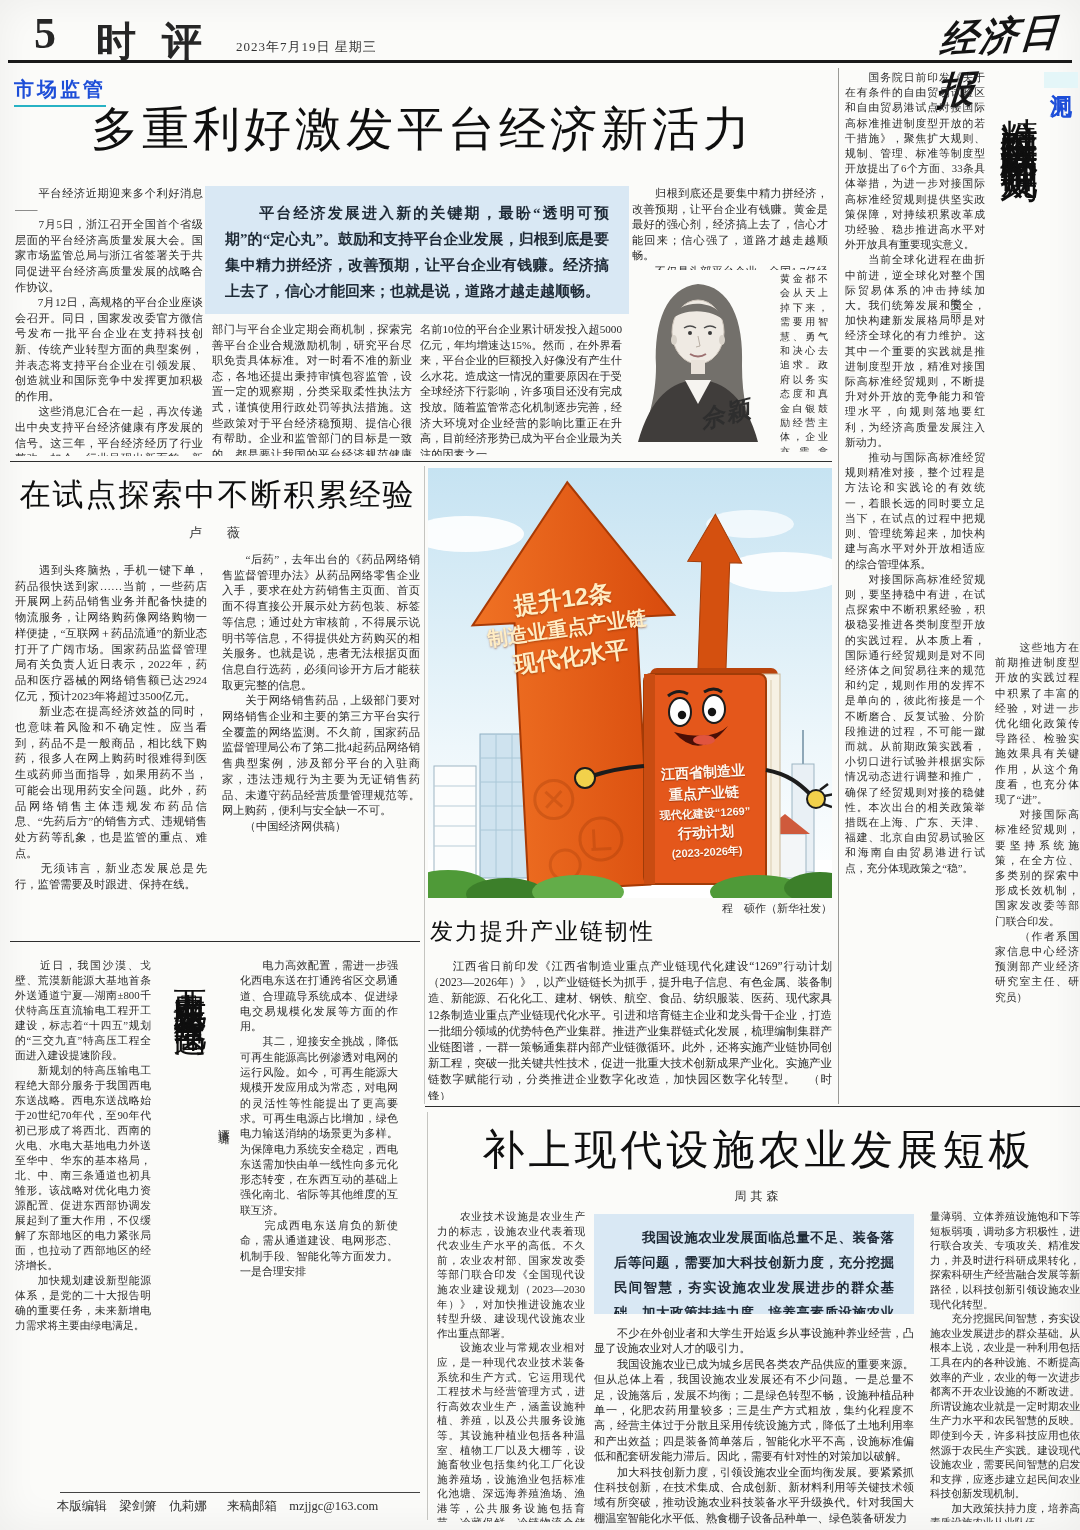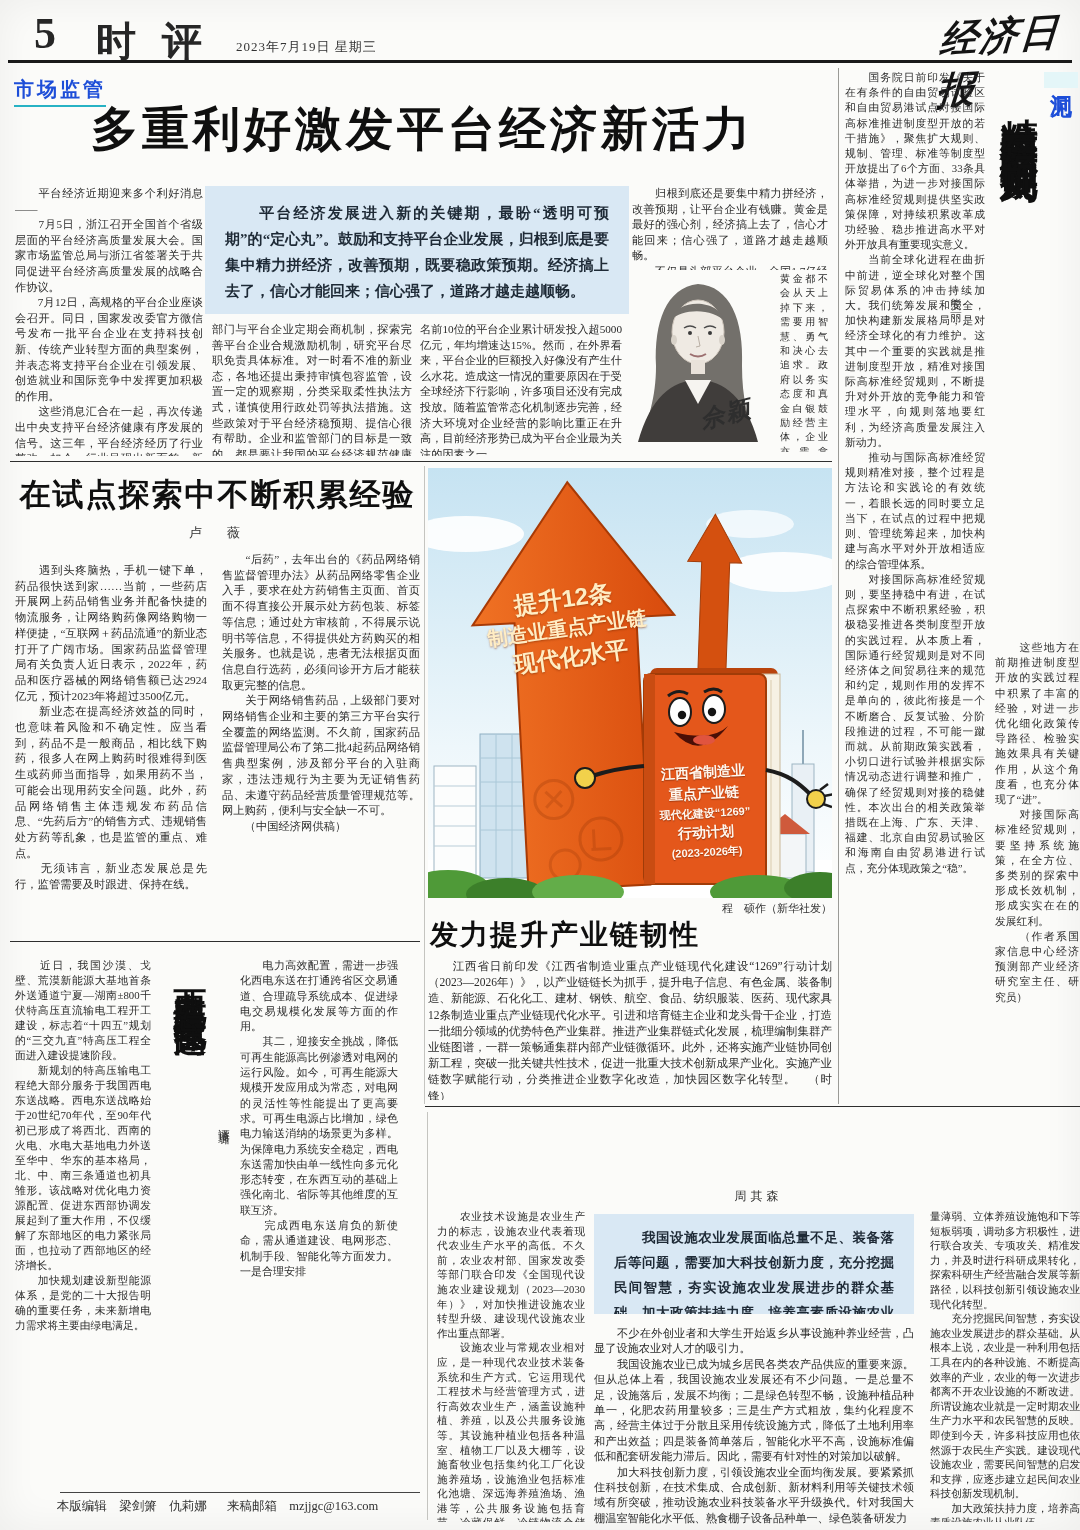--- a/index.html
+++ b/index.html
@@ -3,21 +3,21 @@
 <meta charset="utf-8">
 <style>
   html,body{margin:0;padding:0;background:#e3e3e0;}
   #page{position:relative;width:1080px;height:1530px;margin:0 auto;background:#fbfbf9;
         font-family:"Liberation Serif","DejaVu Serif",serif;color:#262626;overflow:hidden;
         outline:1px solid #d2d2cd; box-shadow:inset 0 0 40px rgba(0,0,0,.06);}
   .abs{position:absolute;}
   .col{position:absolute;text-align:justify;white-space:pre-line;overflow:hidden;color:#2b2b2b;}
   .rule-h{position:absolute;background:#2e2e2e;height:1px;}
   .rule-v{position:absolute;background:#9a9a96;width:1px;}
-  .headline{position:absolute;font-weight:700;color:#0f0f0f;text-align:center;
+  .headline{position:absolute;font-weight:400;color:#0f0f0f;text-align:center;
             font-family:"Liberation Sans","DejaVu Sans",sans-serif;}
   .byline{position:absolute;text-align:center;color:#333;}
   .quotebox{position:absolute;background:#d9e8f4;overflow:hidden;white-space:pre-line;
             font-weight:700;color:#1e2a36;text-align:justify;}
   .vtext{writing-mode:vertical-rl;text-orientation:upright;}
   .tag{position:absolute;font-weight:900;color:#1d4ed8;
        font-family:"Liberation Sans","DejaVu Sans",sans-serif;}
   
   #illus{position:absolute;left:428px;top:468px;width:404px;height:430px;overflow:hidden;}
   .arrow-text{position:absolute;left:32px;top:116px;width:214px;transform:rotate(-8deg);
@@ -50,21 +50,21 @@
 
   <div class="tag" style="left:14px;top:76px;font-size:20px;letter-spacing:3px;border-bottom:2px solid #27b2c4;padding-bottom:2px;">市场监管</div>
   <div class="headline" style="left:15px;top:98px;width:815px;font-size:47px;letter-spacing:4px;">多重利好激发平台经济新活力</div>
 
   <div class="col" style="left:15px;top:186px;width:188px;height:270px;font-size:11.2px;line-height:15.6px;">　　平台经济近期迎来多个利好消息——
 　　7月5日，浙江召开全国首个省级层面的平台经济高质量发展大会。国家市场监管总局与浙江省签署关于共同促进平台经济高质量发展的战略合作协议。
 　　7月12日，高规格的平台企业座谈会召开。同日，国家发改委官方微信号发布一批平台企业在支持科技创新、传统产业转型方面的典型案例，并表态将支持平台企业在引领发展、创造就业和国际竞争中发挥更加积极的作用。
 　　这些消息汇合在一起，再次传递出中央支持平台经济健康有序发展的信号。这三年，平台经济经历了行业整改，如今，行业呈现出新面貌、新气象，平台经济发展进入新的关键期。
 　　平台经济最盼“透明可预期”的“定心丸”。预期不稳，则信心不稳。这也是中央反复强调健全透明可预期的常态化监管制度的重要原因。针对这一问题，从中央到地方都在积极探索，浙江等地提出建立监管</div>
   <div class="quotebox" style="left:205px;top:186px;width:424px;height:128px;padding:14px 20px;box-sizing:border-box;
-              font-size:15px;line-height:26px;">　　平台经济发展进入新的关键期，最盼“透明可预期”的“定心丸”。鼓励和支持平台企业发展，归根到底是要集中精力拼经济，改善预期，既要稳政策预期。经济搞上去了，信心才能回来；信心强了，道路才越走越顺畅。</div>
+              font-size:15px;line-height:26px;">　　平台经济发展进入新的关键期，最盼“透明可预期”的“定心丸”。鼓励和支持平台企业发展，归根到底是要集中精力拼经济，改善预期，让平台企业有钱赚。经济搞上去了，信心才能回来；也就是说，道路才越走越顺畅。</div>
   <div class="col" style="left:212px;top:322px;width:200px;height:134px;font-size:11.2px;line-height:15.6px;">部门与平台企业定期会商机制，探索完善平台企业合规激励机制，研究平台尽职免责具体标准。对一时看不准的新业态，各地还提出秉持审慎包容监管，设置一定的观察期，分类采取柔性执法方式，谨慎使用行政处罚等执法措施。这些政策对于平台经济稳预期、提信心很有帮助。企业和监管部门的目标是一致的，都是要让我国的平台经济规范健康持续发展。
 　　稳预期，既要稳政策预期，还要稳经济预期。尽管这两年面临内外压力，平台企业并没有躺平，2020年至2022年，我国市值排</div>
   <div class="col" style="left:420px;top:322px;width:202px;height:134px;font-size:11.2px;line-height:15.6px;">名前10位的平台企业累计研发投入超5000亿元，年均增速达15%。然而，在外界看来，平台企业的巨额投入好像没有产生什么水花。造成这一情况的重要原因在于受全球经济下行影响，许多项目还没有完成投放。随着监管常态化机制逐步完善，经济大环境对企业经营的影响比重正在升高，目前经济形势已成为平台企业最为关注的因素之一。
 　　信心比黄金更重要，只有坚信未来会更好，才能有经营的长期主义。但信心和黄金并非只能选一个。在企业实际经营中，二者一个也不能少。鼓励和支持平台企业发展，</div>
   <div class="col" style="left:632px;top:186px;width:196px;height:84px;font-size:11.2px;line-height:15.6px;">　　归根到底还是要集中精力拼经济，改善预期，让平台企业有钱赚。黄金是最好的强心剂，经济搞上去了，信心才能回来；信心强了，道路才越走越顺畅。
 　　不仅是头部平台企业，全国1.7亿经营主体都需要信心和黄金。今年以来，我国经济运行呈现恢复向好态势，转型升级扎实推进，但也要看到，国内外政治经济形势错综复杂，世界经济复苏乏力，推动经济持续回升向好仍需加力。无论何时，信心和</div>
   <div class="col" style="left:780px;top:272px;width:48px;height:180px;font-size:10px;line-height:14.4px;">黄金都不会从天上掉下来，需要用智慧、勇气和决心去追求。政府以务实态度和真金白银鼓励经营主体，企业亦需拿出“爱拼才会赢”的劲头去闯关夺隘。</div>
 
   <div class="abs" style="left:622px;top:270px;width:152px;height:180px;">
     <svg width="152" height="180" viewBox="0 0 152 180">
@@ -88,21 +88,21 @@
 
   <div class="rule-v" style="left:838px;top:68px;height:1036px;"></div>
   <div class="tag vtext" style="left:1044px;top:72px;font-size:22px;background:#e4f6f8;padding:4px 2px;letter-spacing:4px;">洞见</div>
   <div class="headline vtext" style="left:992px;top:88px;width:52px;height:534px;font-size:38px;letter-spacing:4px;text-align:left;">精准对接国际高标准经贸规则</div>
   <div class="byline vtext" style="left:948px;top:288px;font-size:11.5px;letter-spacing:2px;">熊　丽</div>
   <div class="col" style="left:845px;top:70px;width:140px;height:1034px;font-size:10.8px;line-height:15.2px;">　　国务院日前印发《关于在有条件的自由贸易试验区和自由贸易港试点对接国际高标准推进制度型开放的若干措施》，聚焦扩大规则、规制、管理、标准等制度型开放提出了6个方面、33条具体举措，为进一步对接国际高标准经贸规则提供坚实政策保障，对持续积累改革成功经验、稳步推进高水平对外开放具有重要现实意义。
 　　当前全球化进程在曲折中前进，逆全球化对整个国际贸易体系的冲击持续加大。我们统筹发展和安全，加快构建新发展格局，是对经济全球化的有力维护。这其中一个重要的实践就是推进制度型开放，精准对接国际高标准经贸规则，不断提升对外开放的竞争能力和管理水平，向规则落地要红利，为经济高质量发展注入新动力。
 　　推动与国际高标准经贸规则精准对接，整个过程是方法论和实践论的有效统一，着眼长远的同时要立足当下，在试点的过程中把规则、管理统筹起来，加快构建与高水平对外开放相适应的综合管理体系。
 　　对接国际高标准经贸规则，要坚持稳中有进，在试点探索中不断积累经验，积极稳妥推进各类制度型开放的实践过程。从本质上看，国际通行经贸规则是对不同经济体之间贸易往来的规范和约定，规则作用的发挥不是单向的，彼此衔接是一个不断磨合、反复试验、分阶段推进的过程，不可能一蹴而就。从前期政策实践看，小切口进行试验并根据实际情况动态进行调整和推广，确保了经贸规则对接的稳健性。本次出台的相关政策举措既在上海、广东、天津、福建、北京自由贸易试验区和海南自由贸易港进行试点，充分体现政策之“稳”。</div>
   <div class="col" style="left:995px;top:640px;width:84px;height:464px;font-size:10.8px;line-height:15.2px;">　　这些地方在前期推进制度型开放的实践过程中积累了丰富的经验，对进一步优化细化政策传导路径、检验实施效果具有关键作用，从这个角度看，也充分体现了“进”。
-　　对接国际高标准经贸规则，要坚持系统施策，在全方位、多类别的探索中形成长效机制，形成实实在在的发展红利。
+　　对接国际高标准经贸规则，要坚持系统施策，在全方位、多类别的探索中形成长效机制，国家发改委等部门联合印发。
 　　（作者系国家信息中心经济预测部产业经济研究室主任、研究员）</div>
 
   <div class="rule-h" style="left:10px;top:461px;width:822px;"></div>
   <div class="rule-v" style="left:424px;top:466px;height:638px;background:#c4c4c0;"></div>
   <div class="headline" style="left:15px;top:474px;width:405px;font-size:31px;letter-spacing:2px;">在试点探索中不断积累经验</div>
   <div class="byline" style="left:15px;top:524px;width:405px;font-size:13px;letter-spacing:6px;">卢　薇</div>
   <div class="col" style="left:15px;top:552px;width:192px;height:382px;font-size:11.3px;line-height:15.7px;margin-top:11px;">　　遇到头疼脑热，手机一键下单，药品很快送到家……当前，一些药店开展网上药品销售业务并配备快捷的物流服务，让网络购药像网络购物一样便捷，“互联网＋药品流通”的新业态打开了广阔市场。国家药品监督管理局有关负责人近日表示，2022年，药品和医疗器械的网络销售额已达2924亿元，预计2023年将超过3500亿元。
 　　新业态在提高经济效益的同时，也意味着风险和不确定性。应当看到，药品不是一般商品，相比线下购药，很多人在网上购药时很难得到医生或药师当面指导，如果用药不当，可能会出现用药安全问题。此外，药品网络销售主体违规发布药品信息、“先药后方”的销售方式、违规销售处方药等乱象，也是监管的重点、难点。
 　　无须讳言，新业态发展总是先行，监管需要及时跟进、保持在线。</div>
   <div class="col" style="left:222px;top:552px;width:198px;height:382px;font-size:11.3px;line-height:15.7px;">　　“后药”，去年出台的《药品网络销售监督管理办法》从药品网络零售企业入手，要求在处方药销售主页面、首页面不得直接公开展示处方药包装、标签等信息；通过处方审核前，不得展示说明书等信息，不得提供处方药购买的相关服务。也就是说，患者无法根据页面信息自行选药，必须问诊开方后才能获取更完整的信息。
@@ -195,21 +195,21 @@
     <div class="book-text">
       <div>江西省制造业</div>
       <div>重点产业链</div>
       <div class="small">现代化建设“1269”</div>
       <div>行动计划</div>
       <div class="small">(2023-2026年)</div>
     </div>
   </div>
   <div class="abs" style="left:428px;top:901px;width:404px;text-align:right;font-size:11px;color:#333;">程　硕作（新华社发）</div>
 
-  <div class="headline" style="left:430px;top:916px;width:300px;font-size:28px;text-align:left;letter-spacing:2px;">发力提升产业链韧性</div>
+  <div class="headline" style="left:430px;top:916px;width:300px;font-size:23px;text-align:left;letter-spacing:2px;">发力提升产业链韧性</div>
   <div class="col" style="left:428px;top:958px;width:404px;height:142px;font-size:11.5px;line-height:16.2px;">　　江西省日前印发《江西省制造业重点产业链现代化建设“1269”行动计划（2023—2026年）》，以产业链链长为抓手，提升电子信息、有色金属、装备制造、新能源、石化化工、建材、钢铁、航空、食品、纺织服装、医药、现代家具12条制造业重点产业链现代化水平。引进和培育链主企业和龙头骨干企业，打造一批细分领域的优势特色产业集群。推进产业集群链式化发展，梳理编制集群产业链图谱，一群一策畅通集群内部产业链微循环。此外，还将实施产业链协同创新工程，突破一批关键共性技术，促进一批重大技术创新成果产业化。实施产业链数字赋能行动，分类推进企业数字化改造，加快园区数字化转型。　（时　锋）</div>
 
   <div class="rule-h" style="left:10px;top:941px;width:410px;"></div>
   <div class="col" style="left:15px;top:958px;width:136px;height:528px;font-size:10.8px;line-height:15px;">　　近日，我国沙漠、戈壁、荒漠新能源大基地首条外送通道宁夏—湖南±800千伏特高压直流输电工程开工建设，标志着“十四五”规划的“三交九直”特高压工程全面进入建设提速阶段。
 　　新规划的特高压输电工程绝大部分服务于我国西电东送战略。西电东送战略始于20世纪70年代，至90年代初已形成了将西北、西南的火电、水电大基地电力外送至华中、华东的基本格局，北、中、南三条通道也初具雏形。该战略对优化电力资源配置、促进东西部协调发展起到了重大作用，不仅缓解了东部地区的电力紧张局面，也拉动了西部地区的经济增长。
 　　加快规划建设新型能源体系，是党的二十大报告明确的重要任务，未来新增电力需求将主要由绿电满足。</div>
   <div class="headline vtext" style="left:152px;top:964px;width:60px;height:516px;font-size:33px;letter-spacing:3px;text-align:left;">西电东送要转向『绿电高速』</div>
   <div class="byline vtext" style="left:216px;top:1120px;font-size:11.5px;letter-spacing:2px;">谭琦璐</div>
   <div class="col" style="left:240px;top:958px;width:158px;height:528px;font-size:11px;line-height:15.3px;">　　电力高效配置，需进一步强化西电东送在打通跨省区交易通道、合理疏导系统成本、促进绿电交易规模化发展等方面的作用。
 　　其二，迎接安全挑战，降低可再生能源高比例渗透对电网的运行风险。如今，可再生能源大规模开发应用成为常态，对电网的灵活性等性能提出了更高要求。可再生电源占比增加，绿色电力输送消纳的场景更为多样。为保障电力系统安全稳定，西电东送需加快由单一线性向多元化形态转变，在东西互动的基础上强化南北、省际等其他维度的互联互济。
@@ -219,20 +219,21 @@
   <div class="abs" style="left:15px;top:1498px;width:405px;text-align:center;font-size:12.5px;color:#2e2e2e;">
     <span>本版编辑　梁剑箫　仇莉娜</span>
     <span style="display:inline-block;width:14px;"></span>
     <span>来稿邮箱</span>
     <span style="display:inline-block;width:6px;"></span>
     <span>mzjjgc@163.com</span>
   </div>
 
   <div class="rule-h" style="left:425px;top:1106px;width:655px;"></div>
   <div class="rule-v" style="left:427px;top:1112px;height:408px;background:#c4c4c0;"></div>
+  <div class="headline" style="left:437px;top:1122px;width:643px;font-size:42px;letter-spacing:4px;">补上现代设施农业发展短板</div>
   <div class="byline" style="left:437px;top:1188px;width:643px;font-size:12px;letter-spacing:4px;">周其森</div>
   <div class="col" style="left:437px;top:1210px;width:148px;height:312px;font-size:10.6px;line-height:14.6px;">　　农业技术设施是农业生产力的标志，设施农业代表着现代农业生产水平的高低。不久前，农业农村部、国家发改委等部门联合印发《全国现代设施农业建设规划（2023—2030年）》，对加快推进设施农业转型升级、建设现代设施农业作出重点部署。
 　　设施农业与常规农业相对应，是一种现代农业技术装备系统和生产方式。它运用现代工程技术与经营管理方式，进行高效农业生产，涵盖设施种植、养殖，以及公共服务设施等。其设施种植业包括各种温室、植物工厂以及大棚等，设施畜牧业包括集约化工厂化设施养殖场，设施渔业包括标准化池塘、深远海养殖渔场、渔港等，公共服务设施包括育苗、冷藏保鲜、冷链物流仓储烘干等。
 　　设施农业能有效提高土地利用率，满足食物多元化需求，是保障肉、菜、蛋、水产品等各类食物有效供给的可行之路。</div>
   <div class="quotebox" style="left:594px;top:1214px;width:320px;height:100px;padding:11px 20px;box-sizing:border-box;
               font-size:13.5px;line-height:25px;">　　我国设施农业发展面临总量不足、装备落后等问题，需要加大科技创新力度，充分挖掘民间智慧，夯实设施农业发展进步的群众基础，加大政策扶持力度，培养高素质设施农业从业队伍。</div>
   <div class="col" style="left:594px;top:1326px;width:320px;height:198px;font-size:11.2px;line-height:15.4px;">　　不少在外创业者和大学生开始返乡从事设施种养业经营，凸显了设施农业对人才的吸引力。
 　　我国设施农业已成为城乡居民各类农产品供应的重要来源。但从总体上看，我国设施农业发展还有不少问题。一是总量不足，设施落后，发展不均衡；二是绿色转型不畅，设施种植品种单一，化肥农药用量较多；三是生产方式粗放，集约化程度不高，经营主体过于分散且采用传统设施方式，降低了土地利用率和产出效益；四是装备简单落后，智能化水平不高，设施标准偏低和配套研发能力滞后。因此，需要有针对性的对策加以破解。
 　　加大科技创新力度，引领设施农业全面均衡发展。要紧紧抓住科技创新，在技术集成、合成创新、新材料利用等关键技术领域有所突破，推动设施农业科技装备水平升级换代。针对我国大棚温室智能化水平低、熟食棚子设备品种单一、绿色装备研发力</div>
   <div class="col" style="left:930px;top:1210px;width:150px;height:312px;font-size:10.6px;line-height:14.6px;">量薄弱、立体养殖设施饱和下等短板弱项，调动多方积极性，进行联合攻关、专项攻关、精准发力，并及时进行科研成果转化，探索科研生产经营融合发展等新路径，以科技创新引领设施农业现代化转型。

